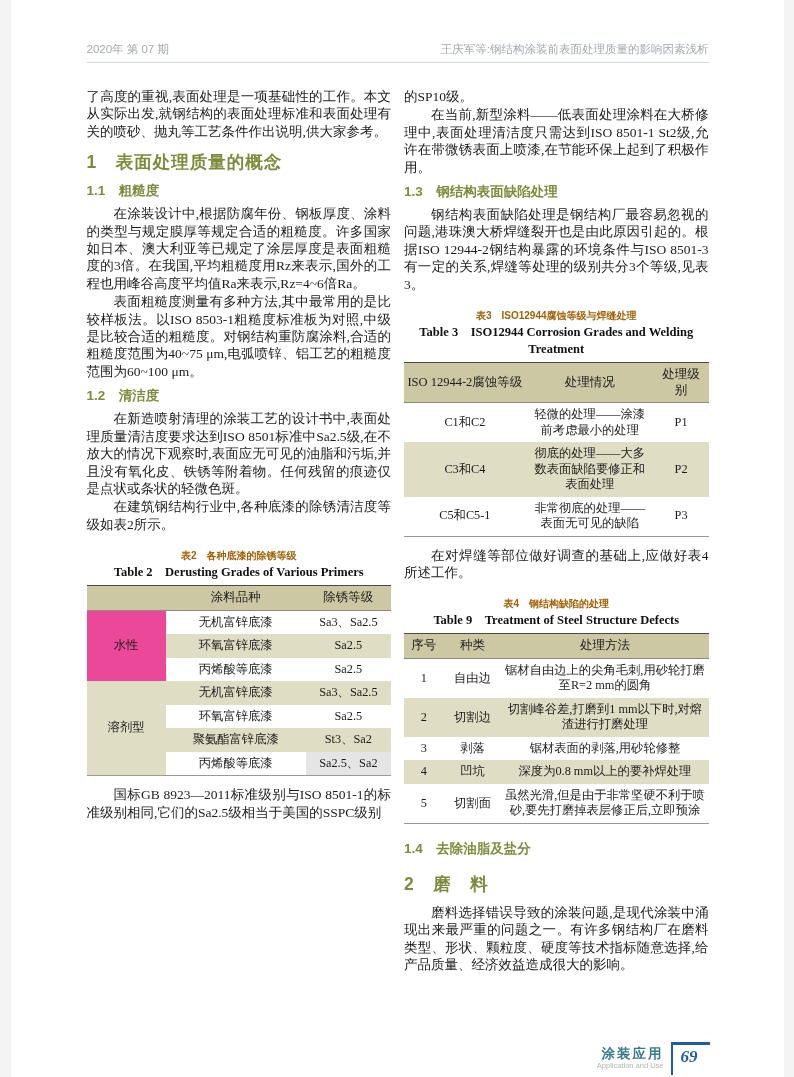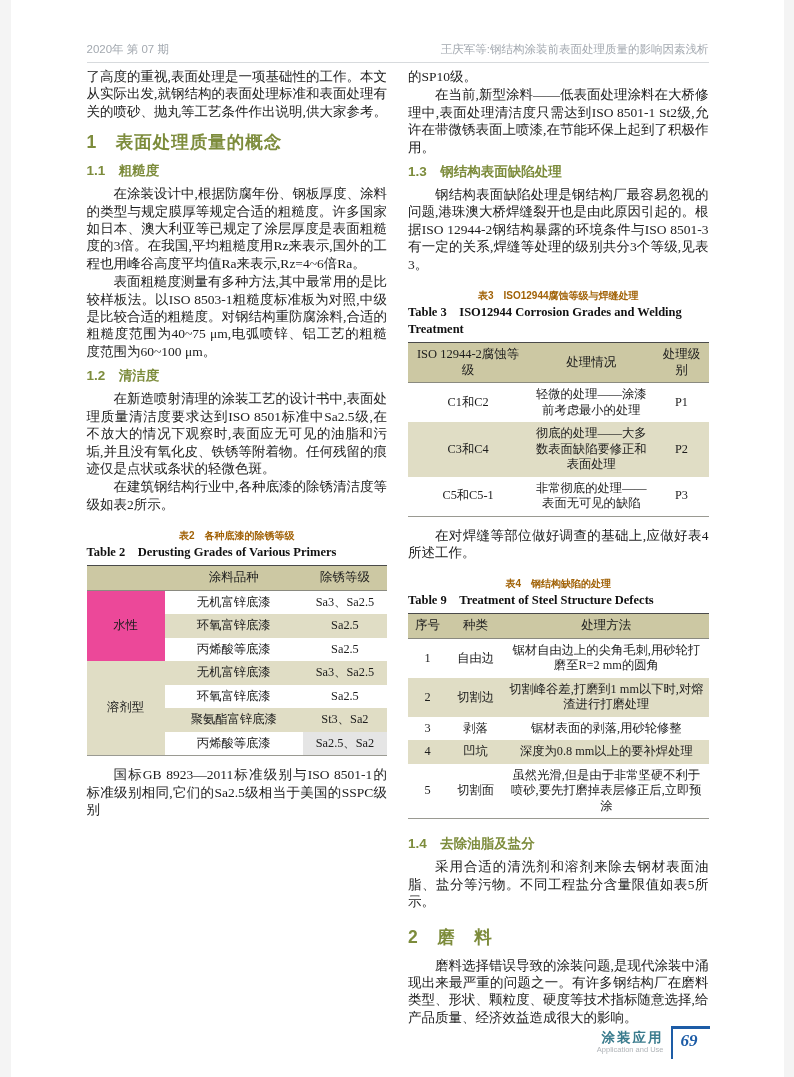--- a/index.html
+++ b/index.html
@@ -15,22 +15,22 @@
   }
   .hdr {
     position:absolute; top:42px; left:76px; right:75px;
     display:flex; justify-content:space-between;
     font-family:"Liberation Sans","DejaVu Sans",sans-serif;
     font-size:11.5px; color:#a3a9b0;
     border-bottom:1px solid #d7dadd;
     padding-bottom:5px;
   }
   .cols {
-    position:absolute; top:68px; left:76px; right:75px;
-    display:flex; gap:21px;
+    position:absolute; top:88px; left:76px; right:75px;
+    display:flex; gap:13px;
   }
   .col { width:311px; }
   .para {
     font-size:13.5px; line-height:17.4px;
     text-align:justify;
     text-indent:2em;
     margin-bottom:1px;
   }
   .noind { text-indent:0; }
   .h1 {
@@ -43,21 +43,21 @@
     font-weight:bold; font-size:13.5px; color:var(--olive);
     margin:7px 0 5px 0;
   }
   .tblcap-cn {
     font-family:"Liberation Sans","DejaVu Sans",sans-serif;
     font-weight:bold; font-size:10px; text-align:center; color:#a16207;
     margin-top:14px; line-height:17px;
   }
   .tblcap-en {
     font-family:"Liberation Serif","DejaVu Serif",serif;
-    font-weight:bold; font-size:12.5px; color:#111;
+    font-weight:bold; font-size:12.5px; text-align:center; color:#111;
     line-height:17px; margin-bottom:4px;
   }
   table.tbl {
     width:100%; border-collapse:collapse;
     font-size:12.3px; line-height:15.5px;
     border-top:1.5px solid #4a4a4a;
     border-bottom:1.5px solid #9a9a92;
     margin-bottom:10px;
   }
   table.tbl th {
@@ -66,21 +66,21 @@
     padding:4px 3px;
     border-bottom:1px solid #8a8a80;
     text-align:center;
   }
   table.tbl td { padding:4px 3px; text-align:center; vertical-align:middle; }
   td.stripe, tr.stripe td { background:var(--stripe); }
   td.grp { background:#ec4899; }
   td.grp-t { background:transparent; }
   th.lft, td.lft { text-align:left; padding-left:4px; }
   .footer {
-    position:absolute; right:74px; bottom:18px;
+    position:absolute; right:74px; bottom:2px;
     display:flex; align-items:flex-start;
   }
   .f-labels { text-align:right; margin-right:7px; padding-top:4px; }
   .f-cn {
     font-family:"Liberation Sans","DejaVu Sans",sans-serif;
     font-weight:bold; font-size:13.5px; color:var(--teal);
     letter-spacing:2px; line-height:15px;
   }
   .f-en {
     font-family:"Liberation Sans","DejaVu Sans",sans-serif;
@@ -259,21 +259,20 @@
           </tr>
           <tr>
             <td>5</td>
             <td>切割面</td>
             <td>虽然光滑,但是由于非常坚硬不利于喷砂,要先打磨掉表层修正后,立即预涂</td>
           </tr>
         </tbody>
       </table>
 
       <div class="h2" style="margin-top:16px">1.4　去除油脂及盐分</div>
-      <p class="para">采用合适的清洗剂和溶剂来除去钢材表面油脂、盐分等污物。不同工程盐分含量限值如表5所示。</p>
 
       <div class="h1" style="margin-top:14px">2　磨　料</div>
       <p class="para">磨料选择错误导致的涂装问题,是现代涂装中涌现出来最严重的问题之一。有许多钢结构厂在磨料类型、形状、颗粒度、硬度等技术指标随意选择,给产品质量、经济效益造成很大的影响。</p>
     </div>
   </div>
 
   <div class="footer">
     <div class="f-labels">
       <div class="f-cn">涂装应用</div>
       <div class="f-en">Application and Use</div>

